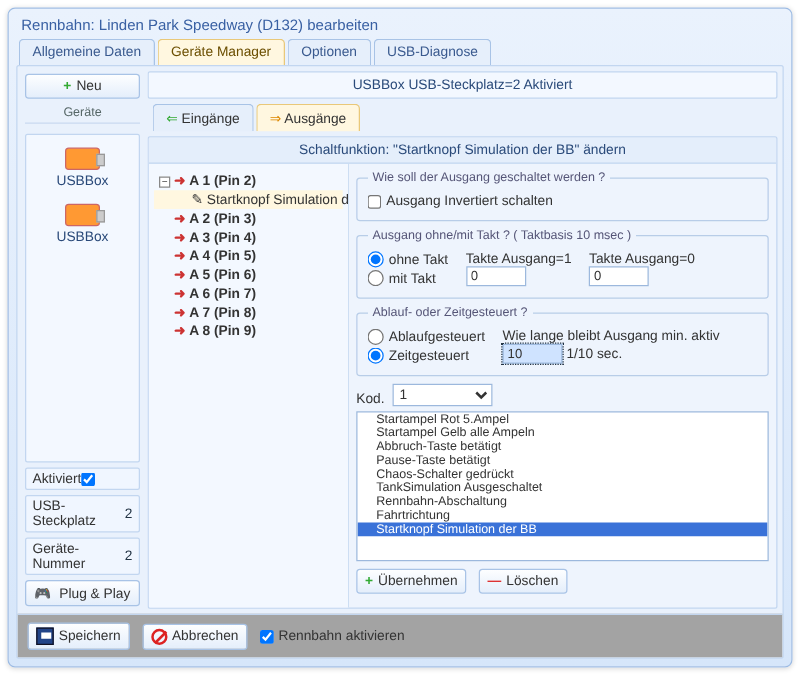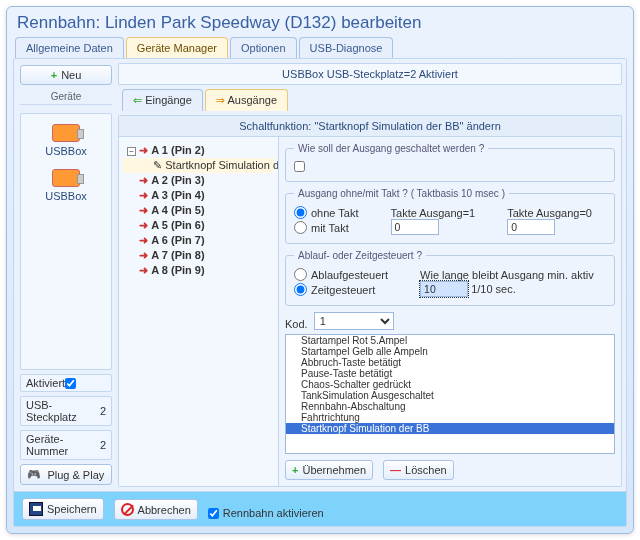--- a/index.html
+++ b/index.html
@@ -1,18 +1,18 @@
 <!DOCTYPE html>
 <html><head>
 <meta charset="utf-8">
 <style>
 *{box-sizing:border-box;margin:0;padding:0;font-family:Tahoma,Arial,sans-serif;font-size:11px;color:#333}
 body{background:#fff;padding:6px}
 .win{width:628px;height:528px;border:1px solid #9dbbe3;border-radius:6px;background:linear-gradient(#eaf2fd,#d6e6fa);box-shadow:0 1px 4px rgba(0,0,0,.15);overflow:hidden;display:flex;flex-direction:column}
-.titlebar{padding:6px 10px 4px;font-size:17px;color:#3960a3}
+.titlebar{padding:6px 10px 4px;font-size:12px;color:#3960a3}
 .tabs{display:flex;gap:2px;padding:0 8px}
 .tab{padding:4px 10px;border:1px solid #a8c3e6;border-bottom:none;border-radius:4px 4px 0 0;background:#e6effb;color:#3a5a8f;cursor:pointer}
 .tab.active{background:#fff7e0;border-color:#e9c879;color:#6b4e00}
 .body{flex:1;border-top:1px solid #a8c3e6;margin:0 6px 6px;background:#e9f1fc;border:1px solid #c2d6f0;border-radius:2px;display:flex;flex-direction:column;overflow:hidden}
 .cols{flex:1;display:flex;overflow:hidden}
 .sidebar{width:104px;padding:6px;display:flex;flex-direction:column;gap:4px}
 .btn{border:1px solid #a8c3e6;background:linear-gradient(#fdfeff,#e4eefb);border-radius:3px;padding:3px 6px;cursor:pointer;display:flex;align-items:center;justify-content:center;gap:4px}
 .section-h{font-size:10px;color:#566;padding:2px 0;border-bottom:1px solid #c9d9ef;margin-bottom:4px;text-align:center}
 .devlist{flex:1;border:1px solid #c2d6f0;background:#f3f8ff;border-radius:2px;padding:4px;overflow:auto}
 .dev{display:flex;flex-direction:column;align-items:center;padding:6px 2px;cursor:pointer}
@@ -30,30 +30,30 @@
 .tree{width:160px;border-right:1px solid #c2d6f0;padding:6px 4px;overflow:auto;background:#f3f8ff;font-size:10.5px}
 .tnode{padding:1px 0 1px 4px;white-space:nowrap;cursor:pointer}
 .tnode .exp{display:inline-block;width:9px;height:9px;border:1px solid #888;font-size:8px;line-height:8px;text-align:center;margin-right:3px;background:#fff}
 .tnode .arr{color:#c33;font-weight:bold;margin-right:3px}
 .tnode.sel{background:#fff7e0}
 .tnode.child{padding-left:30px}
 .editor{flex:1;padding:6px;overflow:auto}
 fieldset{border:1px solid #b8cde8;border-radius:3px;padding:6px 8px 8px;margin-bottom:6px}
 legend{color:#557;padding:0 4px;font-size:10px}
 label{display:flex;align-items:center;gap:4px;padding:1px 0;font-size:10.5px}
-.row{display:flex;gap:32px;align-items:flex-end}
+.row{display:flex;gap:14px;align-items:center}
 .inp{border:1px solid #9cb8dd;background:#fff;padding:1px 3px;width:48px;font-size:10.5px}
 .inp.sel{background:#cfe3ff;outline:1px dotted #234}
 .kodrow{display:flex;align-items:flex-end;gap:6px;margin:2px 0 4px}
 select.kod{border:1px solid #9cb8dd;background:#fff;padding:1px;width:80px}
 .listbox{border:1px solid #9cb8dd;background:#fff;height:120px;overflow:auto}
 .listbox div{padding:0 15px;font-size:10px;cursor:pointer;white-space:nowrap}
 .listbox div.hl{background:#3a72d8;color:#fff}
 .actrow{display:flex;gap:10px;margin-top:6px}
-.footer{border-top:1px solid #c2d6f0;background:#7dd3fc;padding:6px 8px;display:flex;align-items:flex-end;gap:10px}
+.footer{border-top:1px solid #c2d6f0;background:#a3a3a3;padding:6px 8px;display:flex;align-items:center;gap:10px}
 .plus{color:#3a3;font-weight:bold}
 .minus{color:#d33;font-weight:bold}
 .save-ico{display:inline-block;width:14px;height:14px;background:#224488;border:1px solid #112;position:relative}
 .save-ico:after{content:"";position:absolute;left:3px;top:3px;width:8px;height:5px;background:#fff}
 .cancel-ico{display:inline-block;width:13px;height:13px;border:2px solid #d22;border-radius:50%;position:relative}
 .cancel-ico:after{content:"";position:absolute;left:-1px;top:4px;width:13px;height:2px;background:#d22;transform:rotate(-45deg)}
 .pnp-ico{color:#b36;margin-right:2px}
 .chk{width:11px;height:11px}
 </style>
 </head>
@@ -124,20 +124,21 @@
               <div class="tnode" style="padding-left:16px"><span class="arr">➜</span><b>A 6 (Pin 7)</b></div>
               <div class="tnode" style="padding-left:16px"><span class="arr">➜</span><b>A 7 (Pin 8)</b></div>
               <div class="tnode" style="padding-left:16px"><span class="arr">➜</span><b>A 8 (Pin 9)</b></div>
             </div>
 
             <div class="editor">
               <fieldset>
                 <legend>Wie soll der Ausgang geschaltet werden ?</legend>
                 <label>
                     <input type="checkbox" class="chk" style="">
+                    <span>Ausgang Invertiert schalten</span>
                   </label>
               </fieldset>
 
               <fieldset>
                 <legend>Ausgang ohne/mit Takt ?  ( Taktbasis 10 msec )</legend>
                 <div class="row">
                   <div>
                     <label>
                         <input type="radio" name="clk" checked="" style="">
                         <span>ohne Takt</span>

